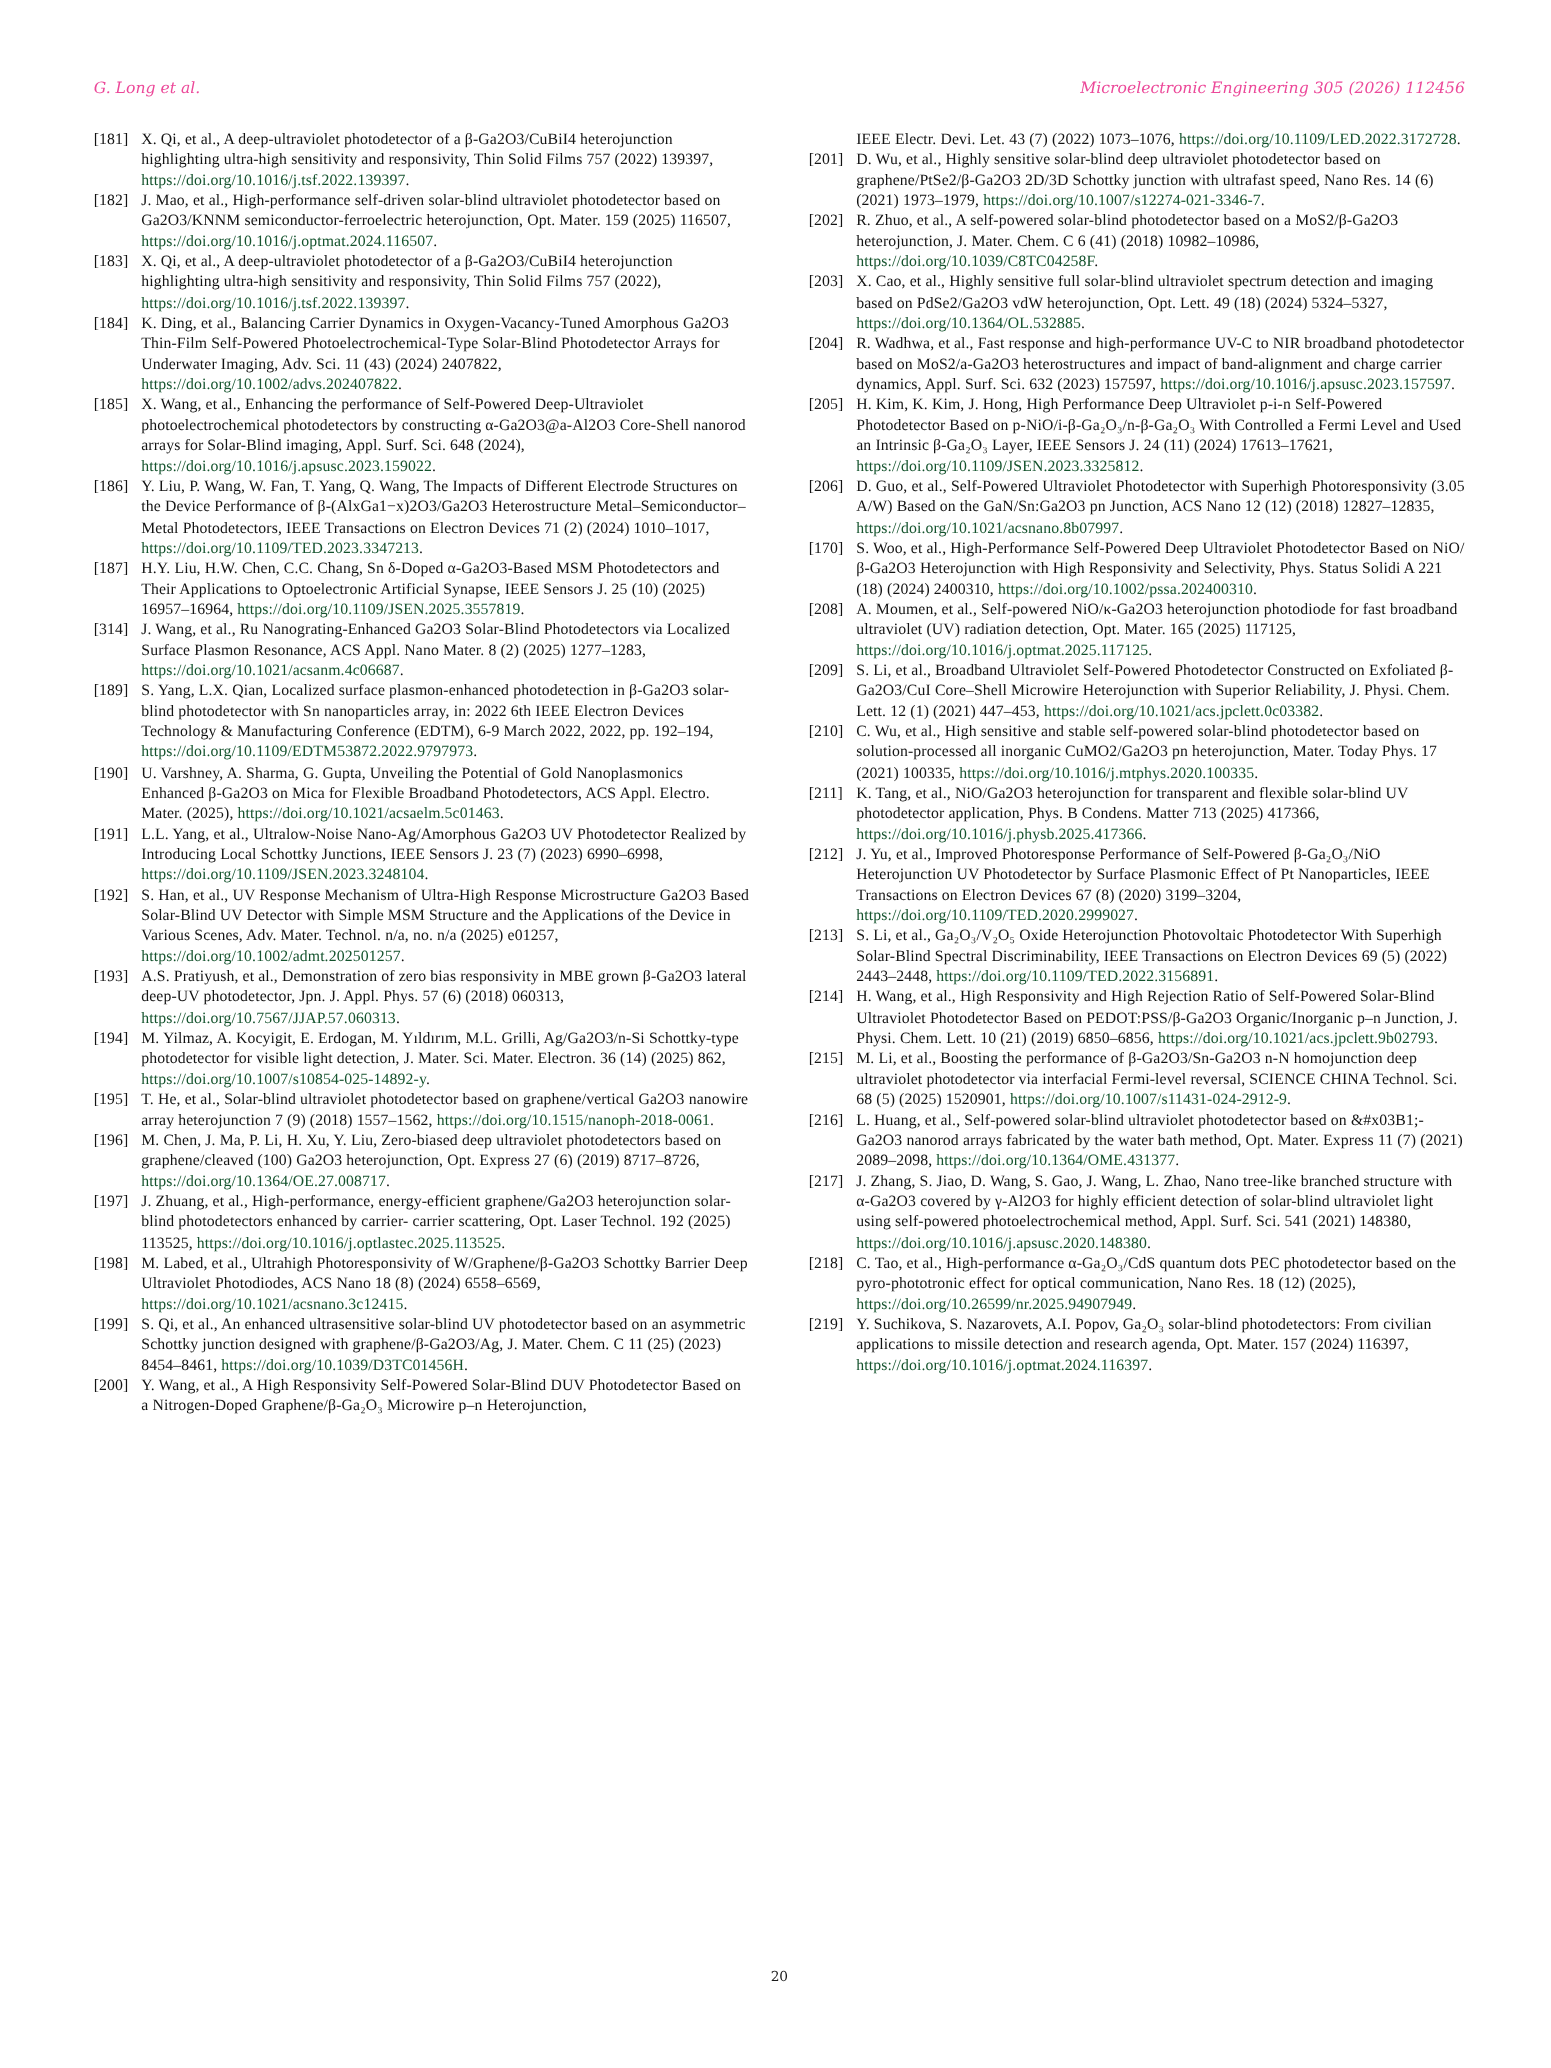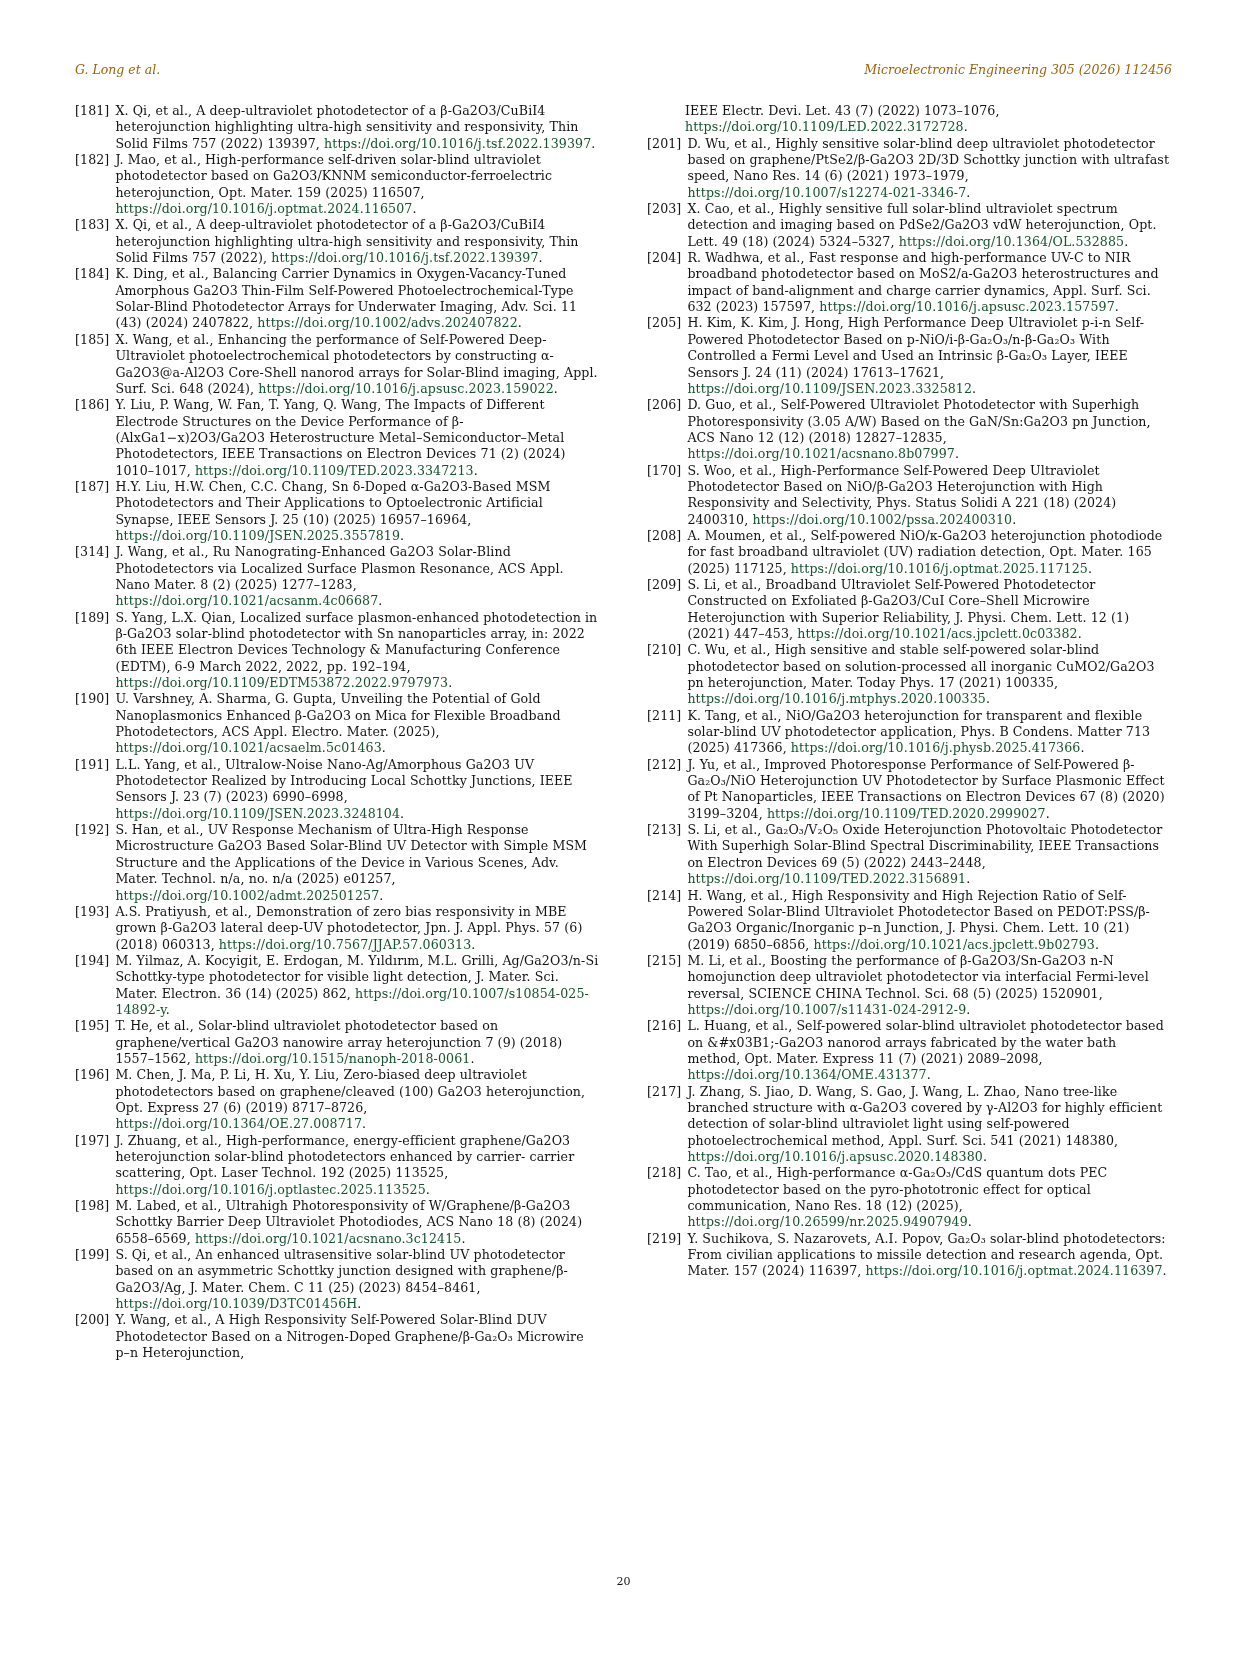--- a/index.html
+++ b/index.html
@@ -7,25 +7,25 @@
   body {
     width: 1241px; height: 1654px;
     background: #ffffff;
     font-family: "DejaVu Serif", serif;
     color: #131313;
   }
   .page { position: relative; width: 1241px; height: 1654px; overflow: hidden; }
   .running-header {
     position: absolute; top: 62px; left: 75px; width: 1097px;
     display: flex; justify-content: space-between;
-    font-style: italic; font-size: 12.5px; color: #a16207;
+    font-style: italic; font-size: 12.5px; color: #ec4899;
   }
   .columns {
     position: absolute; top: 103px; left: 75px; width: 1097px;
-    display: flex; gap: 47px;
+    display: flex; gap: 47px; font-family: Liberation Serif, serif;
   }
   .column { width: 525px; }
   .ref {
     display: flex;
     font-size: 12.6px; line-height: 16.35px;
     letter-spacing: 0.1px;
   }
   .ref-label { flex: 0 0 32px; margin-right: 6px; white-space: nowrap; }
   .ref-body { flex: 1; text-align: left; overflow-wrap: break-word; }
   .ref-link { color: #14532d; overflow-wrap: anywhere; }
@@ -130,20 +130,24 @@
     <div class="column" id="col-right">
         <div class="ref">
           <span class="ref-label"></span>
           <div class="ref-body"><span>IEEE Electr. Devi. Let. 43 (7) (2022) 1073–1076, </span><span class="ref-link">https://doi.org/10.1109/LED.2022.3172728</span><span>.</span></div>
         </div>
         <div class="ref">
           <span class="ref-label">[201]</span>
           <div class="ref-body"><span>D. Wu, et al., Highly sensitive solar-blind deep ultraviolet photodetector based on graphene/PtSe2/β-Ga2O3 2D/3D Schottky junction with ultrafast speed, Nano Res. 14 (6) (2021) 1973–1979, </span><span class="ref-link">https://doi.org/10.1007/s12274-021-3346-7</span><span>.</span></div>
         </div>
         <div class="ref">
+          <span class="ref-label">[202]</span>
+          <div class="ref-body"><span>R. Zhuo, et al., A self-powered solar-blind photodetector based on a MoS2/β-Ga2O3 heterojunction, J. Mater. Chem. C 6 (41) (2018) 10982–10986, </span><span class="ref-link">https://doi.org/10.1039/C8TC04258F</span><span>.</span></div>
+        </div>
+        <div class="ref">
           <span class="ref-label">[203]</span>
           <div class="ref-body"><span>X. Cao, et al., Highly sensitive full solar-blind ultraviolet spectrum detection and imaging based on PdSe2/Ga2O3 vdW heterojunction, Opt. Lett. 49 (18) (2024) 5324–5327, </span><span class="ref-link">https://doi.org/10.1364/OL.532885</span><span>.</span></div>
         </div>
         <div class="ref">
           <span class="ref-label">[204]</span>
           <div class="ref-body"><span>R. Wadhwa, et al., Fast response and high-performance UV-C to NIR broadband photodetector based on MoS2/a-Ga2O3 heterostructures and impact of band-alignment and charge carrier dynamics, Appl. Surf. Sci. 632 (2023) 157597, </span><span class="ref-link">https://doi.org/10.1016/j.apsusc.2023.157597</span><span>.</span></div>
         </div>
         <div class="ref">
           <span class="ref-label">[205]</span>
           <div class="ref-body"><span>H. Kim, K. Kim, J. Hong, High Performance Deep Ultraviolet p-i-n Self-Powered Photodetector Based on p-NiO/i-β-Ga₂O₃/n-β-Ga₂O₃ With Controlled a Fermi Level and Used an Intrinsic β-Ga₂O₃ Layer, IEEE Sensors J. 24 (11) (2024) 17613–17621, </span><span class="ref-link">https://doi.org/10.1109/JSEN.2023.3325812</span><span>.</span></div>

